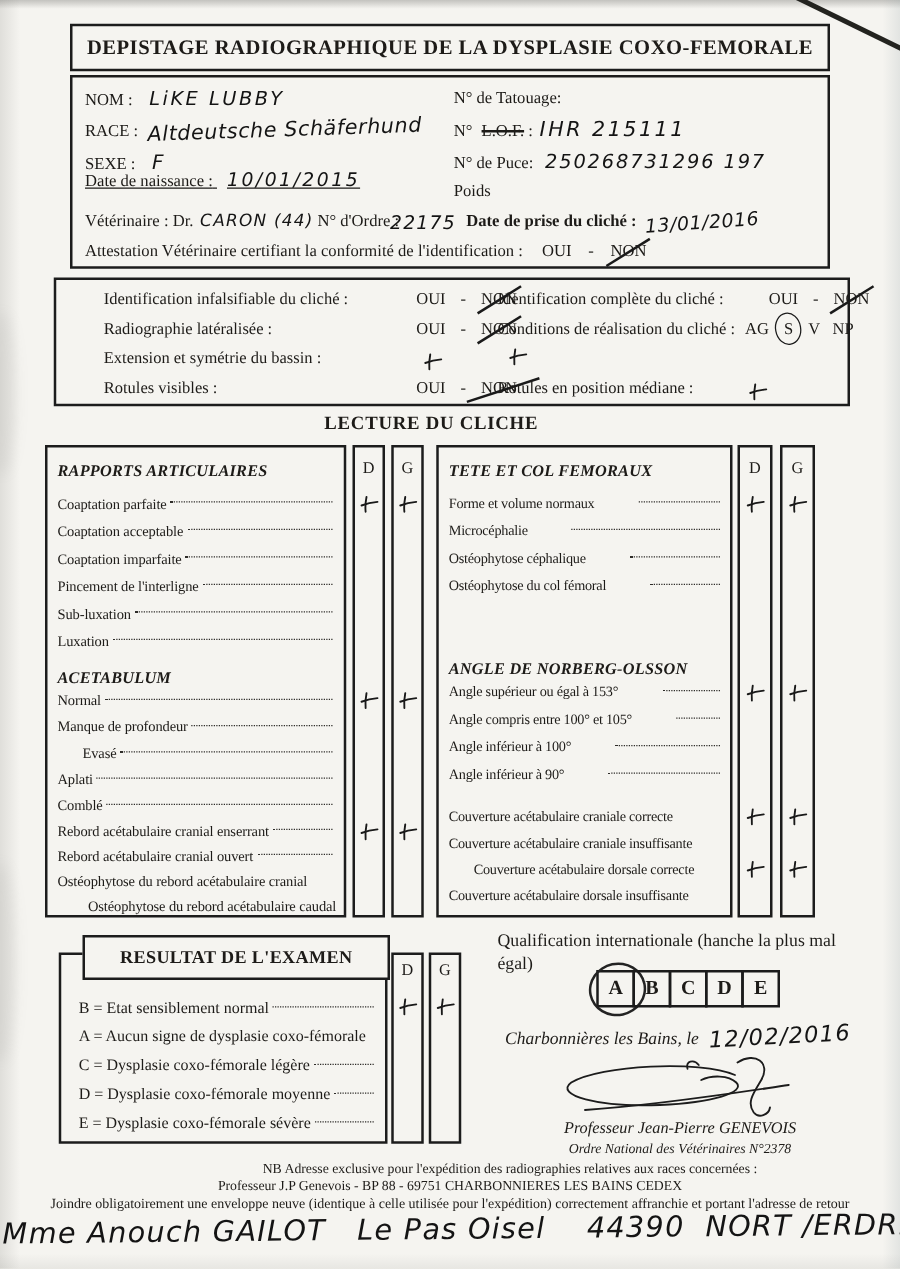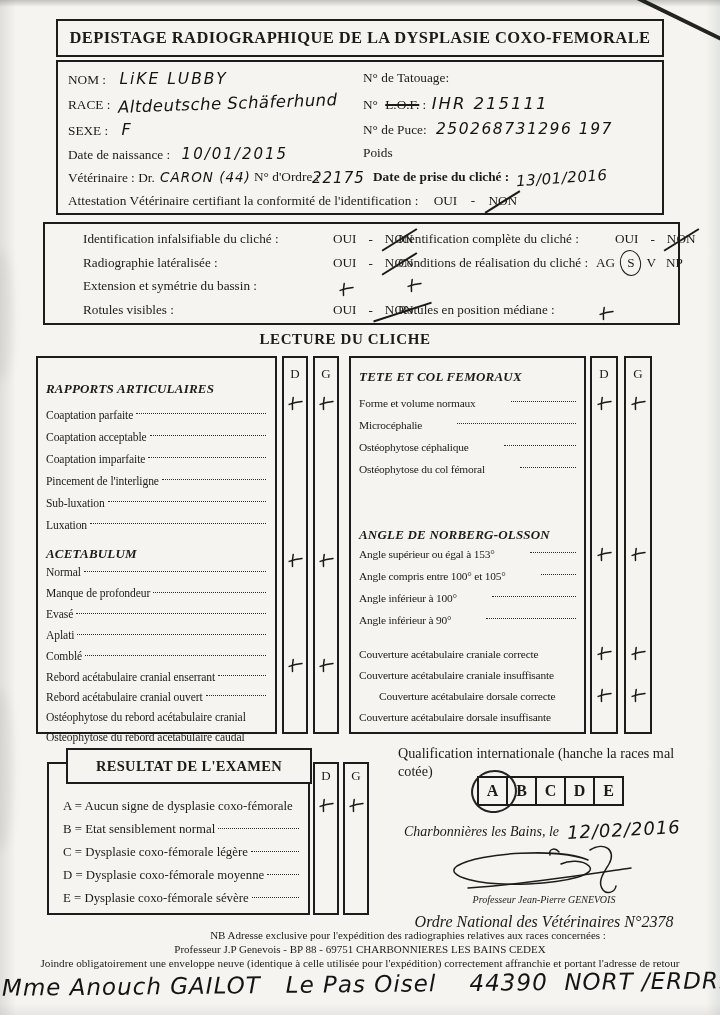--- a/index.html
+++ b/index.html
@@ -67,22 +67,22 @@
   #res-g{left:343px;top:762px;width:26px;height:153px;}
   .res-row{display:flex;align-items:center;height:23px;font-size:12.8px;white-space:nowrap;overflow:hidden;}
   
   .qual-label{left:398px;top:744px;width:300px;font-size:14.2px;line-height:18px;}
   .grades{left:479px;top:776px;display:flex;}
   .grade-wrap{position:relative;}
   .grade-box{width:27px;height:26px;border:2px solid #1b1b1b;margin-left:-2px;display:flex;align-items:center;justify-content:center;font-weight:bold;font-size:16px;background:transparent;box-sizing:content-box;}
   .grade-circle{position:absolute;left:-8px;top:-6px;width:42px;height:39px;border:2px solid #232323;border-radius:50%;transform:rotate(-12deg);}
   .place-line{left:404px;top:819px;font-style:italic;font-size:14px;white-space:nowrap;}
   .place-line .hw{font-size:18px;letter-spacing:1px;display:inline-block;transform:rotate(-3deg);margin-left:4px;}
-  .signer{left:388px;top:894px;width:312px;text-align:center;font-style:italic;font-size:10px;}
-  .signer-sub{left:388px;top:913px;width:312px;text-align:center;font-style:italic;font-size:16px;}
+  .signer{left:388px;top:894px;width:312px;text-align:center;font-style:italic;font-size:13px;}
+  .signer-sub{left:388px;top:913px;width:312px;text-align:center;font-style:italic;font-size:11px;}
   .sig-svg path{stroke:#1c1c1c;stroke-width:1.5;fill:none;stroke-linecap:round;}
   
   .f-line{left:0;width:720px;text-align:center;font-size:11px;}
   .address{left:2px;top:971px;font-size:23px;letter-spacing:1px;white-space:pre;transform:rotate(-.6deg);}
 </style>
 </head>
 <body>
 
 <div class="sheet">
 
@@ -100,21 +100,21 @@
       <span class="hw" style="font-size:15.5px;letter-spacing:2px;margin-left:10px;">LiKE  LUBBY</span>
     </div>
     <div class="id-line" style="top:32px;">
       <span>RACE :</span>
       <span class="hw" style="font-size:16.5px;letter-spacing:.5px;display:inline-block;transform:rotate(-2deg);margin-left:4px;">Altdeutsche Schäferhund</span>
     </div>
     <div class="id-line" style="top:58px;">
       <span>SEXE :</span>
       <span class="hw" style="font-size:16px;margin-left:10px;">F</span>
     </div>
-    <div class="id-line" style="top:83px;">
+    <div class="id-line" style="top:73px;text-decoration:underline;">
       <span>Date de naissance :</span>
       <span class="hw" style="font-size:15px;letter-spacing:2px;margin-left:8px;">10/01/2015</span>
     </div>
     <div class="id-line" style="top:107px;width:585px;">
       <span>Vétérinaire : Dr.</span>
       <span class="hw" style="font-size:13.5px;letter-spacing:1px;margin-left:2px;">CARON (44)</span>
       <span style="position:absolute;left:186px;">N° d'Ordre :</span>
       <span class="hw" style="position:absolute;left:244px;font-size:15px;letter-spacing:1px;">22175</span>
       <span style="position:absolute;left:305px;font-weight:bold;">Date de prise du cliché :</span>
       <span class="hw" style="position:absolute;left:448px;font-size:15px;letter-spacing:.5px;transform:rotate(-4deg);">13/01/2016</span>
@@ -183,21 +183,21 @@
         <div class="q-row"><span>Rotules en position médiane :</span><span class="q-tick-abs" style="left: 200px;"><svg class="tick" width="17" height="15" viewBox="0 0 17 15">
               <path d="M2.2 8.4 C6 7 11 5.9 15 5.5"></path>
               <path d="M6.2 1.6 C5.5 5.2 5.1 9.6 5.5 13.4"></path>
             </svg></span></div>
       </div>
   </div>
 
   <div class="abs lect-head">LECTURE DU CLICHE</div>
 
   <div class="bbox" id="lt-labels">
-      <div class="t-title" style="height: 30px; margin-top: 12px;">RAPPORTS ARTICULAIRES</div>
+      <div class="t-title" style="height: 30px;">RAPPORTS ARTICULAIRES</div>
       <div class="t-row" style="height: 22px;">
         <span>Coaptation parfaite</span>
         <span class="lead"></span>
       </div>
       <div class="t-row" style="height: 22px;">
         <span>Coaptation acceptable</span>
         <span class="lead"></span>
       </div>
       <div class="t-row" style="height: 22px;">
         <span>Coaptation imparfaite</span>
@@ -218,21 +218,21 @@
       <div style="height: 9px;"></div>
       <div class="t-title" style="height: 17px;">ACETABULUM</div>
       <div class="t-row" style="height: 21px;">
         <span>Normal</span>
         <span class="lead"></span>
       </div>
       <div class="t-row" style="height: 21px;">
         <span>Manque de profondeur</span>
         <span class="lead"></span>
       </div>
-      <div class="t-row" style="height: 21px;">
+      <div class="t-row" style="height: 21px; margin-left: 20px;">
         <span>Evasé</span>
         <span class="lead"></span>
       </div>
       <div class="t-row" style="height: 21px;">
         <span>Aplati</span>
         <span class="lead"></span>
       </div>
       <div class="t-row" style="height: 21px;">
         <span>Comblé</span>
         <span class="lead"></span>
@@ -241,21 +241,21 @@
         <span>Rebord acétabulaire cranial enserrant</span>
         <span class="lead"></span>
       </div>
       <div class="t-row" style="height: 20px;">
         <span>Rebord acétabulaire cranial ouvert</span>
         <span class="lead"></span>
       </div>
       <div class="t-row" style="height: 20px;">
         <span>Ostéophytose du rebord acétabulaire cranial</span>
       </div>
-      <div class="t-row" style="height: 20px;">
+      <div class="t-row" style="height: 20px; justify-content: flex-end;">
         <span>Ostéophytose du rebord acétabulaire caudal</span>
       </div>
     </div>
   <div class="bbox dgcol" id="lt-d">
       <div class="dg-head" style="height: 30px;">D</div>
       <div class="cell" style="height: 22px;">
         <svg class="tick" width="17" height="15" viewBox="0 0 17 15">
           <path d="M2.2 8.4 C6 7 11 5.9 15 5.5"></path>
           <path d="M6.2 1.6 C5.5 5.2 5.1 9.6 5.5 13.4"></path>
         </svg>
@@ -444,25 +444,25 @@
         <svg class="tick" width="17" height="15" viewBox="0 0 17 15">
           <path d="M2.2 8.4 C6 7 11 5.9 15 5.5"></path>
           <path d="M6.2 1.6 C5.5 5.2 5.1 9.6 5.5 13.4"></path>
         </svg>
       </div>
       <div class="cell" style="height: 21px;"></div>
     </div>
 
   <div class="bbox res-labels" id="res-rows">
       <div class="res-row">
+        <span>B = Etat sensiblement normal</span>
+        <span class="lead"></span>
+      </div>
+      <div class="res-row">
         <span>A = Aucun signe de dysplasie coxo-fémorale</span>
-      </div>
-      <div class="res-row">
-        <span>B = Etat sensiblement normal</span>
-        <span class="lead"></span>
       </div>
       <div class="res-row">
         <span>C = Dysplasie coxo-fémorale légère</span>
         <span class="lead"></span>
       </div>
       <div class="res-row">
         <span>D = Dysplasie coxo-fémorale moyenne</span>
         <span class="lead"></span>
       </div>
       <div class="res-row">
@@ -493,21 +493,21 @@
           <path d="M2.2 8.4 C6 7 11 5.9 15 5.5"></path>
           <path d="M6.2 1.6 C5.5 5.2 5.1 9.6 5.5 13.4"></path>
         </svg>
       </div>
       <div class="cell" style="height: 23px;"></div>
       <div class="cell" style="height: 23px;"></div>
       <div class="cell" style="height: 23px;"></div>
       <div class="cell" style="height: 23px;"></div>
     </div>
 
-  <div class="abs qual-label">Qualification internationale (hanche la races mal cotée)</div>
+  <div class="abs qual-label">Qualification internationale (hanche la plus mal égal)</div>
   <div class="abs grades" id="grades">
       <div class="grade-wrap">
         <div class="grade-box">A</div>
         <div class="grade-circle"></div>
       </div>
       <div class="grade-wrap">
         <div class="grade-box">B</div>
       </div>
       <div class="grade-wrap">
         <div class="grade-box">C</div>

